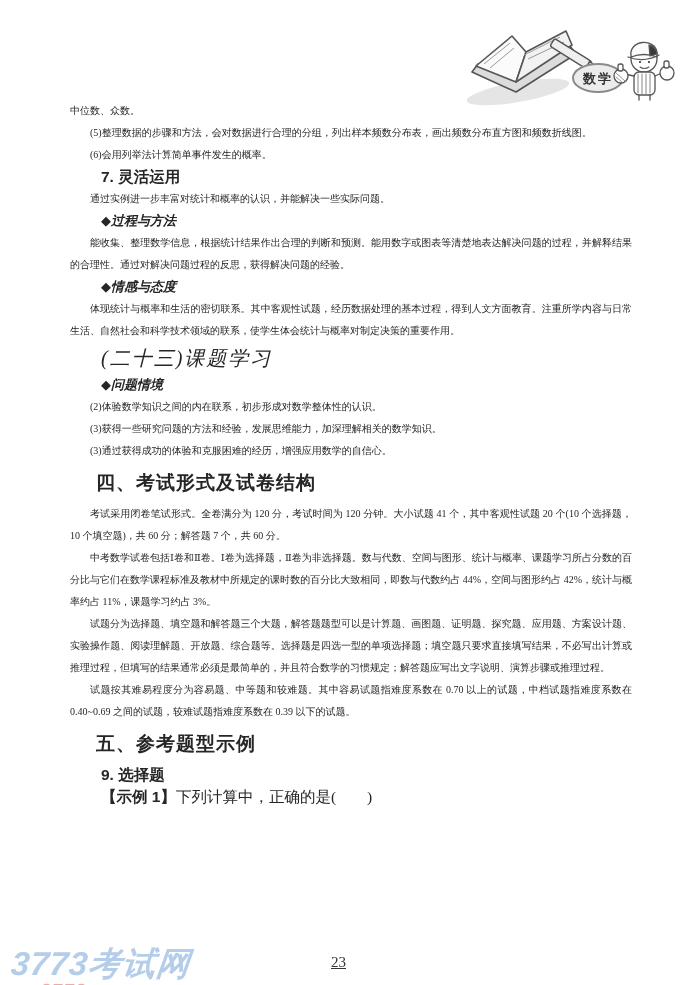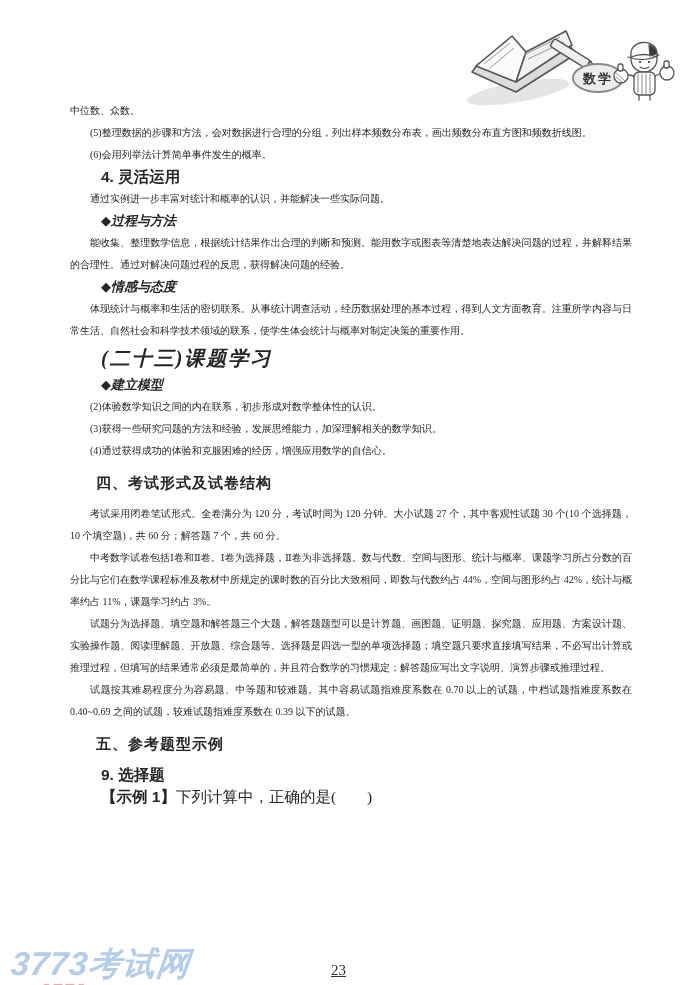--- a/index.html
+++ b/index.html
@@ -28,33 +28,33 @@
     font-family:"Liberation Sans","DejaVu Sans",sans-serif;
     font-weight:bold;font-size:15.5px;line-height:22px;
   }
   .bullet{
     margin:0 0 0 31px;
     font-style:italic;font-weight:bold;
     font-size:13px;line-height:22px;
   }
   .kai-section{
     margin:3px 0 3px 31px;
-    font-style:italic;font-weight:bold;
+    font-style:italic;font-weight:normal;
     font-size:20px;line-height:26px;letter-spacing:2px;
   }
   .section{
     margin:9px 0 8px 26px;
     font-family:"Liberation Sans","DejaVu Sans",sans-serif;
-    font-weight:bold;font-size:15px;line-height:24px;letter-spacing:1px;
+    font-weight:bold;font-size:19px;line-height:24px;letter-spacing:1px;
   }
   .example-line{margin:0 0 0 31px;font-size:15.5px;line-height:22px;}
   .lead-bold{font-family:"Liberation Sans","DejaVu Sans",sans-serif;font-weight:bold;}
   
   .pageno{
-    position:absolute;left:0;bottom:30px;width:100%;
+    position:absolute;left:0;bottom:38px;width:100%;
     text-align:center;font-size:15px;color:#333;text-decoration:underline;
   }
   .watermark{
     position:absolute;left:10px;bottom:8px;width:190px;
     transform:skewX(-6deg);
     pointer-events:none;
   }
   .wm-title{
     font-family:"Liberation Sans","DejaVu Sans",sans-serif;
     font-weight:bold;font-style:italic;
@@ -109,33 +109,33 @@
       <circle cx="201" cy="47" r="7"></circle>
       <rect x="198" y="35" width="5" height="7" rx="2"></rect>
       <path d="M173 69 L173 74 M184 69 L184 74" fill="none"></path>
     </g>
   </svg>
 
   <main class="content">
     <p class="body noindent">中位数、众数。</p>
     <p class="body">(5)整理数据的步骤和方法，会对数据进行合理的分组，列出样本频数分布表，画出频数分布直方图和频数折线图。</p>
     <p class="body">(6)会用列举法计算简单事件发生的概率。</p>
-    <p class="subhead">4. 灵活运用</p>
+    <p class="subhead">7. 灵活运用</p>
     <p class="body">通过实例进一步丰富对统计和概率的认识，并能解决一些实际问题。</p>
     <p class="bullet">◆过程与方法</p>
     <p class="body">能收集、整理数学信息，根据统计结果作出合理的判断和预测。能用数字或图表等清楚地表达解决问题的过程，并解释结果的合理性。通过对解决问题过程的反思，获得解决问题的经验。</p>
     <p class="bullet">◆情感与态度</p>
-    <p class="body">体现统计与概率和生活的密切联系。从事统计调查活动，经历数据处理的基本过程，得到人文方面教育。注重所学内容与日常生活、自然社会和科学技术领域的联系，使学生体会统计与概率对制定决策的重要作用。</p>
+    <p class="body">体现统计与概率和生活的密切联系。其中客观性试题，经历数据处理的基本过程，得到人文方面教育。注重所学内容与日常生活、自然社会和科学技术领域的联系，使学生体会统计与概率对制定决策的重要作用。</p>
     <h3 class="kai-section">(二十三)课题学习</h3>
-    <p class="bullet">◆建立模型</p>
+    <p class="bullet">◆问题情境</p>
     <p class="body">(2)体验数学知识之间的内在联系，初步形成对数学整体性的认识。</p>
     <p class="body">(3)获得一些研究问题的方法和经验，发展思维能力，加深理解相关的数学知识。</p>
-    <p class="body">(4)通过获得成功的体验和克服困难的经历，增强应用数学的自信心。</p>
+    <p class="body">(3)通过获得成功的体验和克服困难的经历，增强应用数学的自信心。</p>
     <h2 class="section">四、考试形式及试卷结构</h2>
-    <p class="body">考试采用闭卷笔试形式。全卷满分为 120 分，考试时间为 120 分钟。大小试题 27 个，其中客观性试题 30 个(10 个选择题，10 个填空题)，共 60 分；解答题 7 个，共 60 分。</p>
+    <p class="body">考试采用闭卷笔试形式。全卷满分为 120 分，考试时间为 120 分钟。大小试题 41 个，其中客观性试题 20 个(10 个选择题，10 个填空题)，共 60 分；解答题 7 个，共 60 分。</p>
     <p class="body">中考数学试卷包括Ⅰ卷和Ⅱ卷。Ⅰ卷为选择题，Ⅱ卷为非选择题。数与代数、空间与图形、统计与概率、课题学习所占分数的百分比与它们在数学课程标准及教材中所规定的课时数的百分比大致相同，即数与代数约占 44%，空间与图形约占 42%，统计与概率约占 11%，课题学习约占 3%。</p>
     <p class="body">试题分为选择题、填空题和解答题三个大题，解答题题型可以是计算题、画图题、证明题、探究题、应用题、方案设计题、实验操作题、阅读理解题、开放题、综合题等。选择题是四选一型的单项选择题；填空题只要求直接填写结果，不必写出计算或推理过程，但填写的结果通常必须是最简单的，并且符合数学的习惯规定；解答题应写出文字说明、演算步骤或推理过程。</p>
     <p class="body">试题按其难易程度分为容易题、中等题和较难题。其中容易试题指难度系数在 0.70 以上的试题，中档试题指难度系数在 0.40~0.69 之间的试题，较难试题指难度系数在 0.39 以下的试题。</p>
     <h2 class="section">五、参考题型示例</h2>
     <p class="subhead">9. 选择题</p>
 
     <p class="example-line"><span class="lead-bold">【示例 1】</span><span>下列计算中，正确的是(　　)</span></p>
 
   </main>
 

